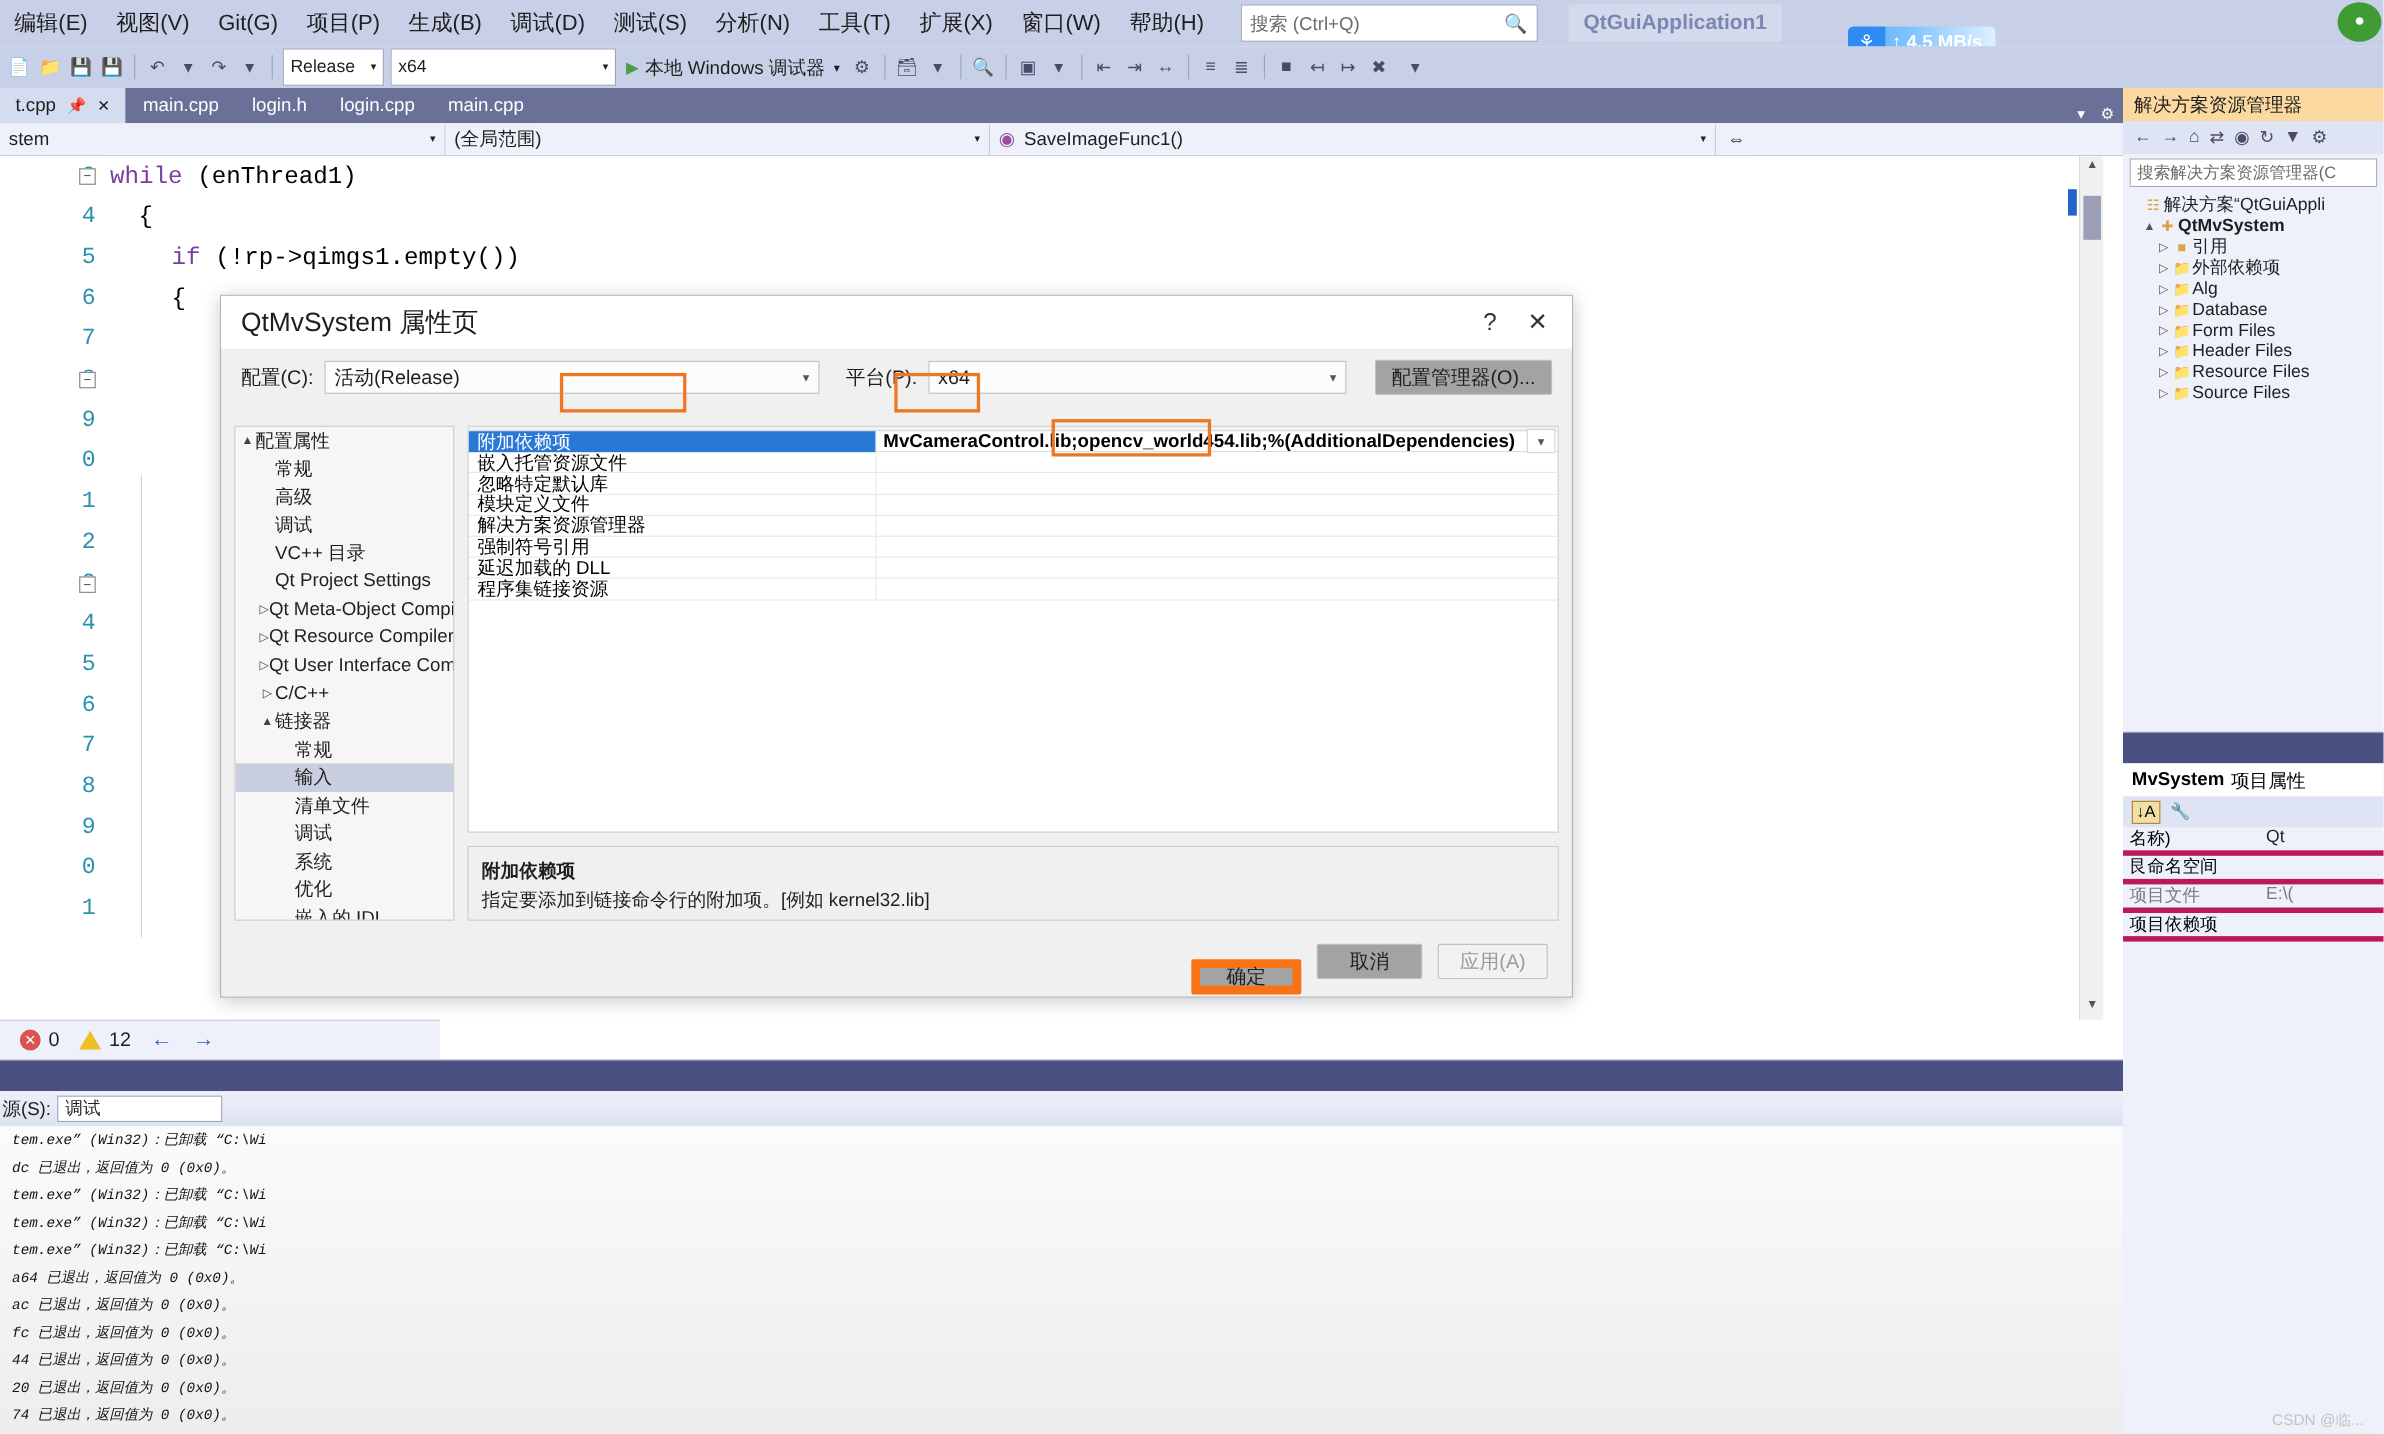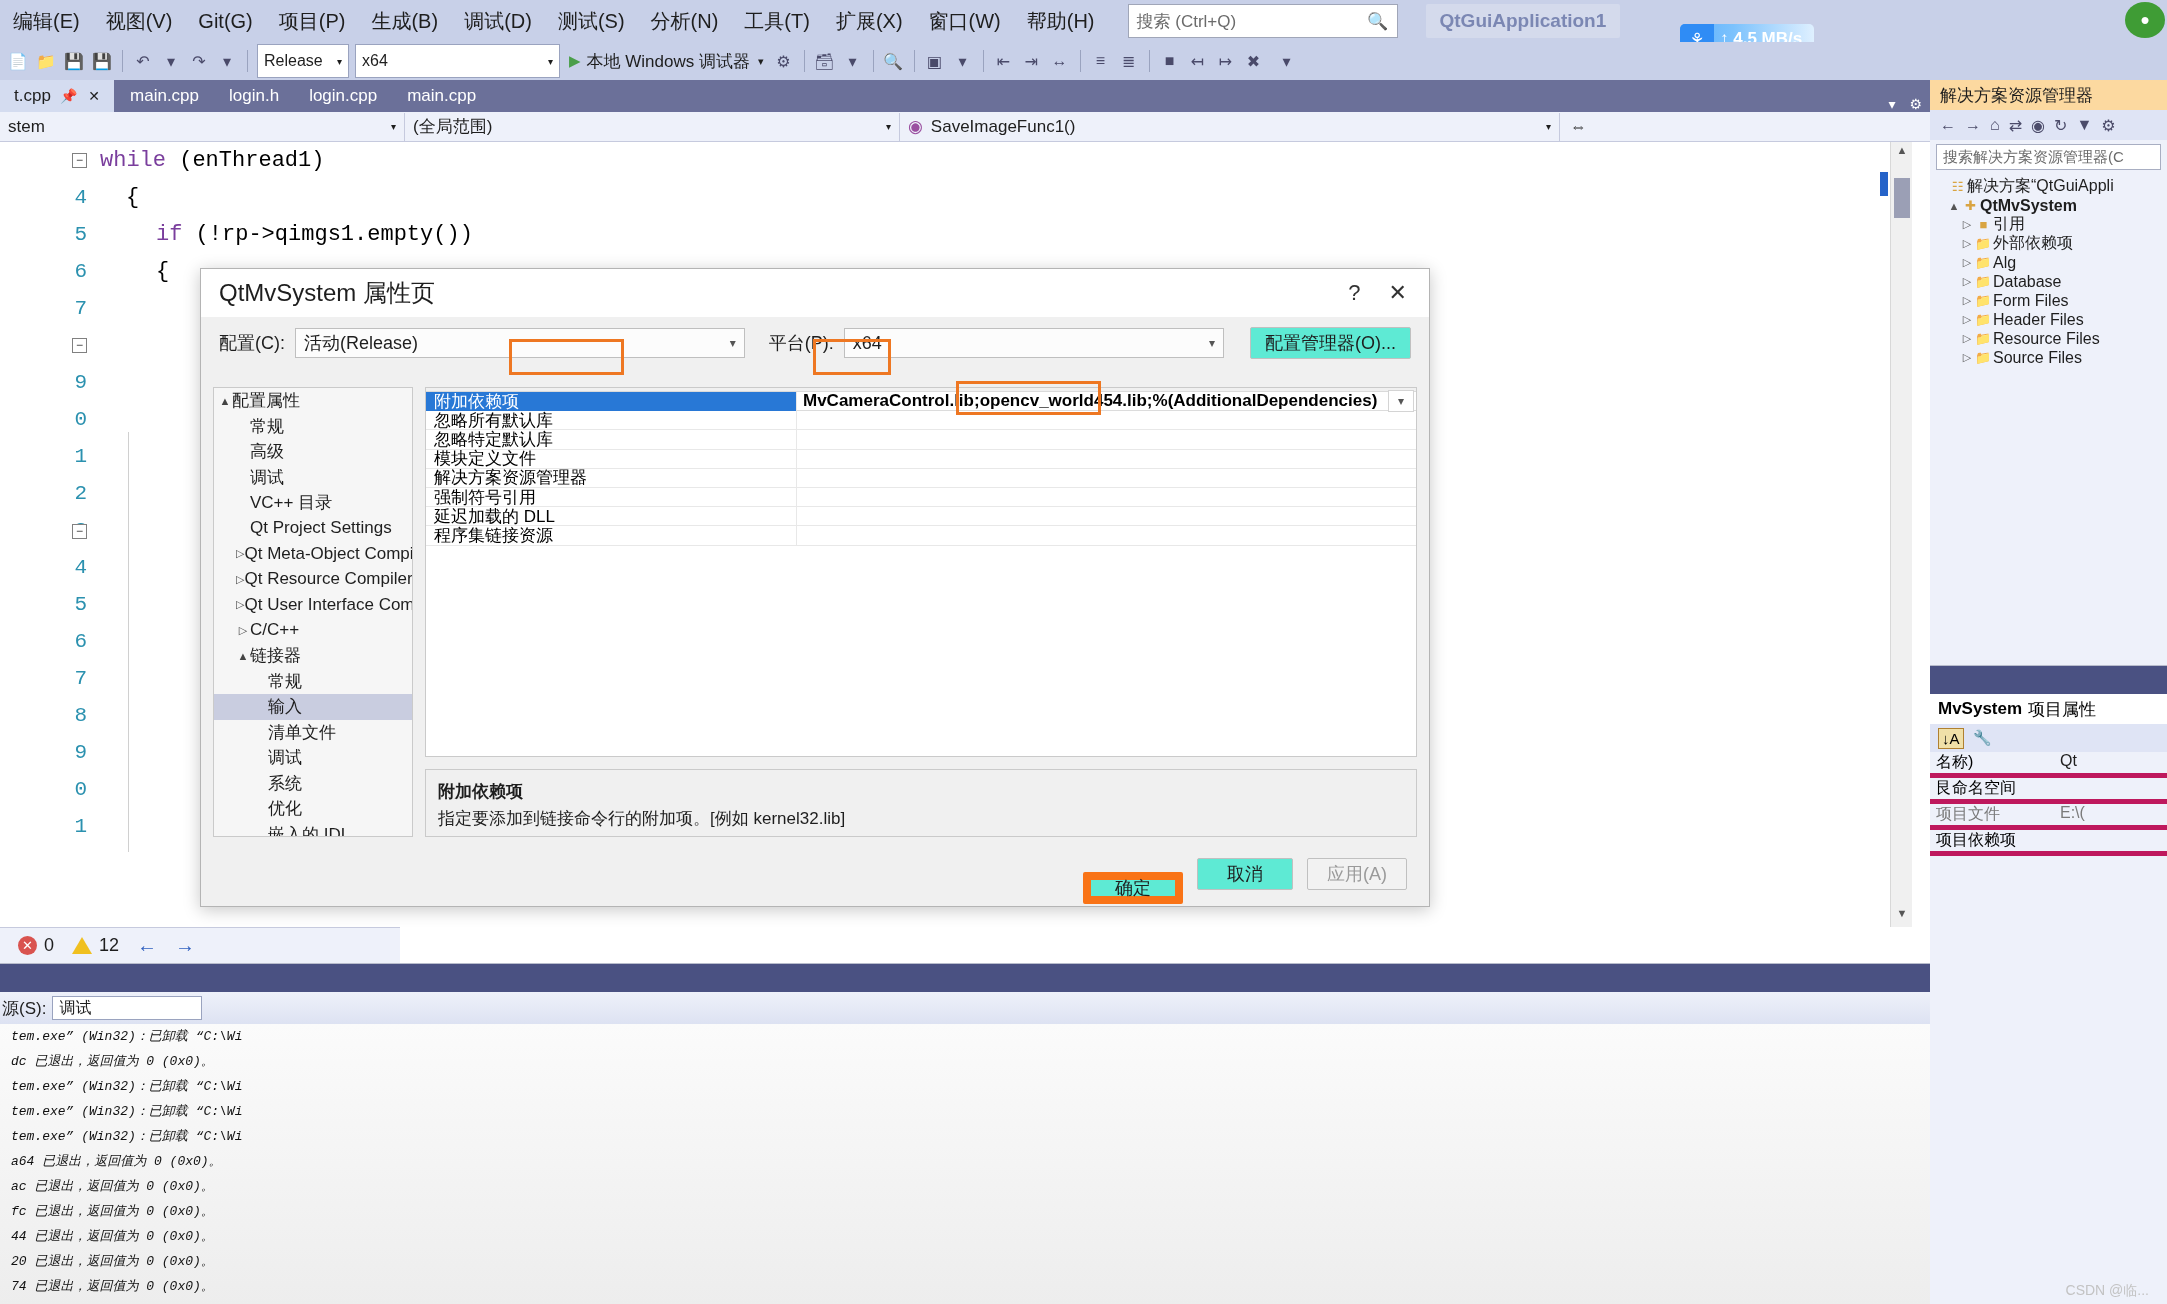--- a/index.html
+++ b/index.html
@@ -221,21 +221,21 @@
     height:52px; display:flex; align-items:center; padding:0 18px; gap:10px;
   }
   .lbl { font-size:18px; color:#1e1e1e; white-space:nowrap; }
   .combo {
     height:30px; background:#fcfcfc; border:1px solid #bfbfbf;
     display:flex; align-items:center; padding:0 8px; font-size:18px; color:#1e1e1e;
   }
   .combo .cv { flex:1; white-space:nowrap; overflow:hidden;}
   .combo .ch { font-size:12px; color:#555; padding-left:8px;}
   .btn {
-    height:32px; background:#5eead4; border:1px solid #c0c0c0; border-radius:2px;
+    height:32px; background:#a3a3a3; border:1px solid #c0c0c0; border-radius:2px;
     display:flex; align-items:center; justify-content:center;
     font-size:18px; color:#1e1e1e; padding:0 14px; white-space:nowrap;
   }
   .btn.default { border:8px solid #f97316;margin-top:28px; }
   .btn.disabled { color:#9a9a9a; background:#f2f2f2; }
 
   .hl-box {
     position:absolute; border:3px solid #ee7722; pointer-events:none;
   }
 
@@ -700,21 +700,21 @@
       </div>
 
       <div class="grid-pane">
         <div class="grid-hdr"></div>
         <div id="dlg-grid-host">
             <div class="g-row sel">
               <div class="gk">附加依赖项</div>
               <div class="gv">MvCameraControl.lib;opencv_world454.lib;%(AdditionalDependencies)</div>
             </div>
             <div class="g-row">
-              <div class="gk">忽略所有默认库</div>
+              <div class="gk">嵌入托管资源文件</div>
               <div class="gv"></div>
             </div>
             <div class="g-row">
               <div class="gk">忽略特定默认库</div>
               <div class="gv"></div>
             </div>
             <div class="g-row">
               <div class="gk">模块定义文件</div>
               <div class="gv"></div>
             </div>

